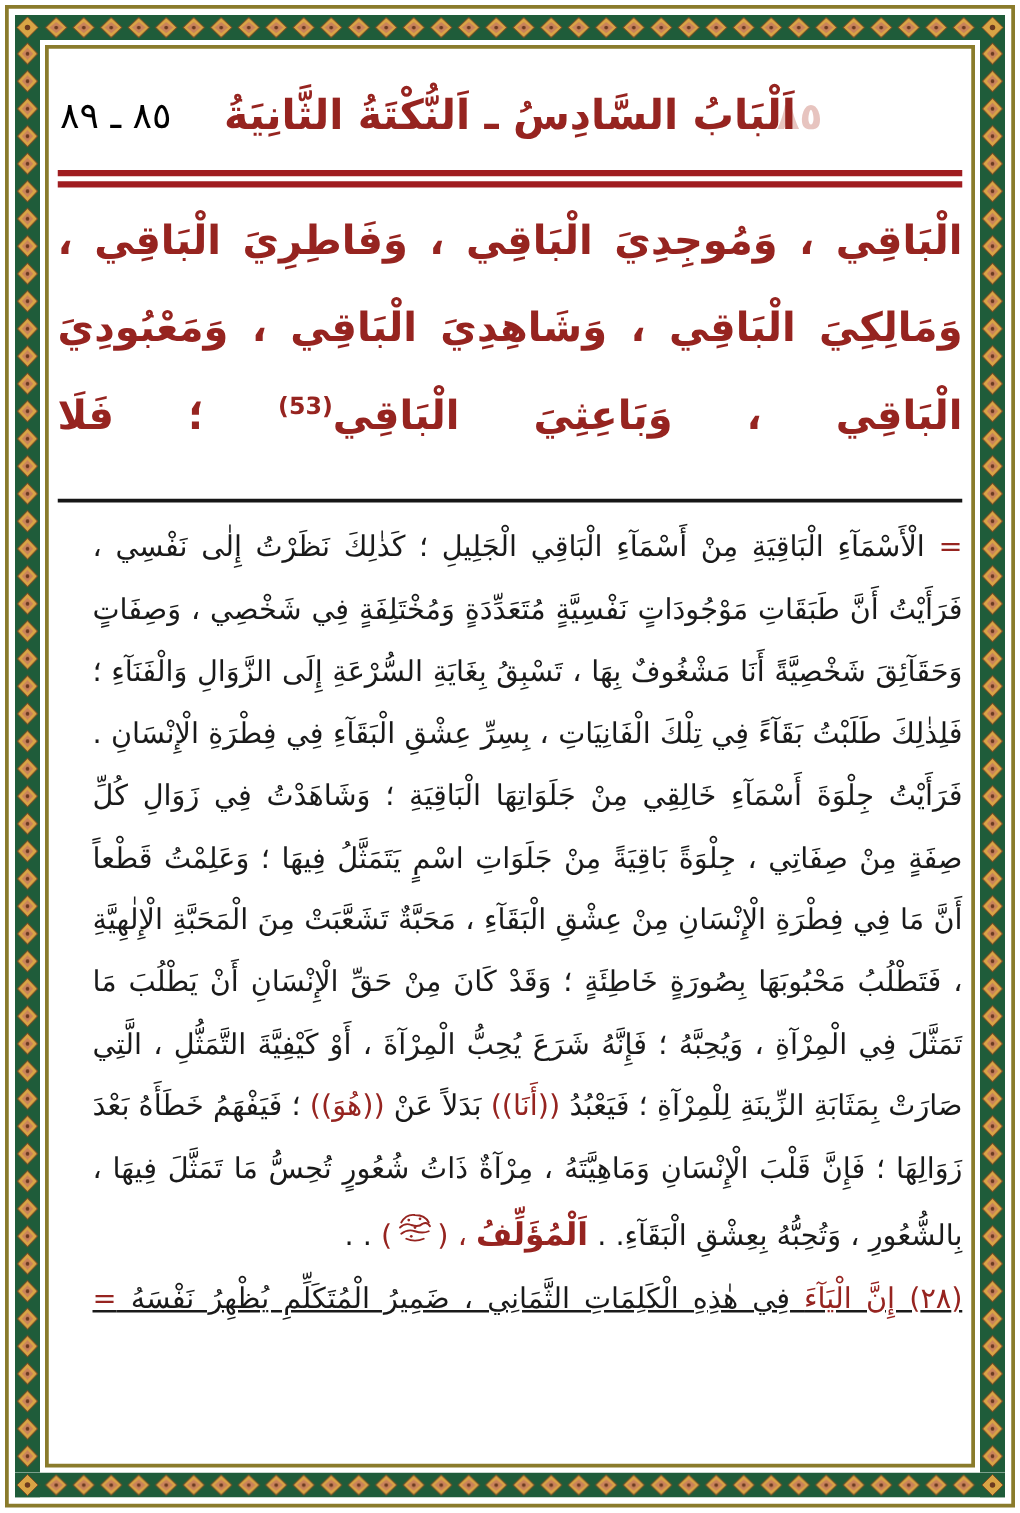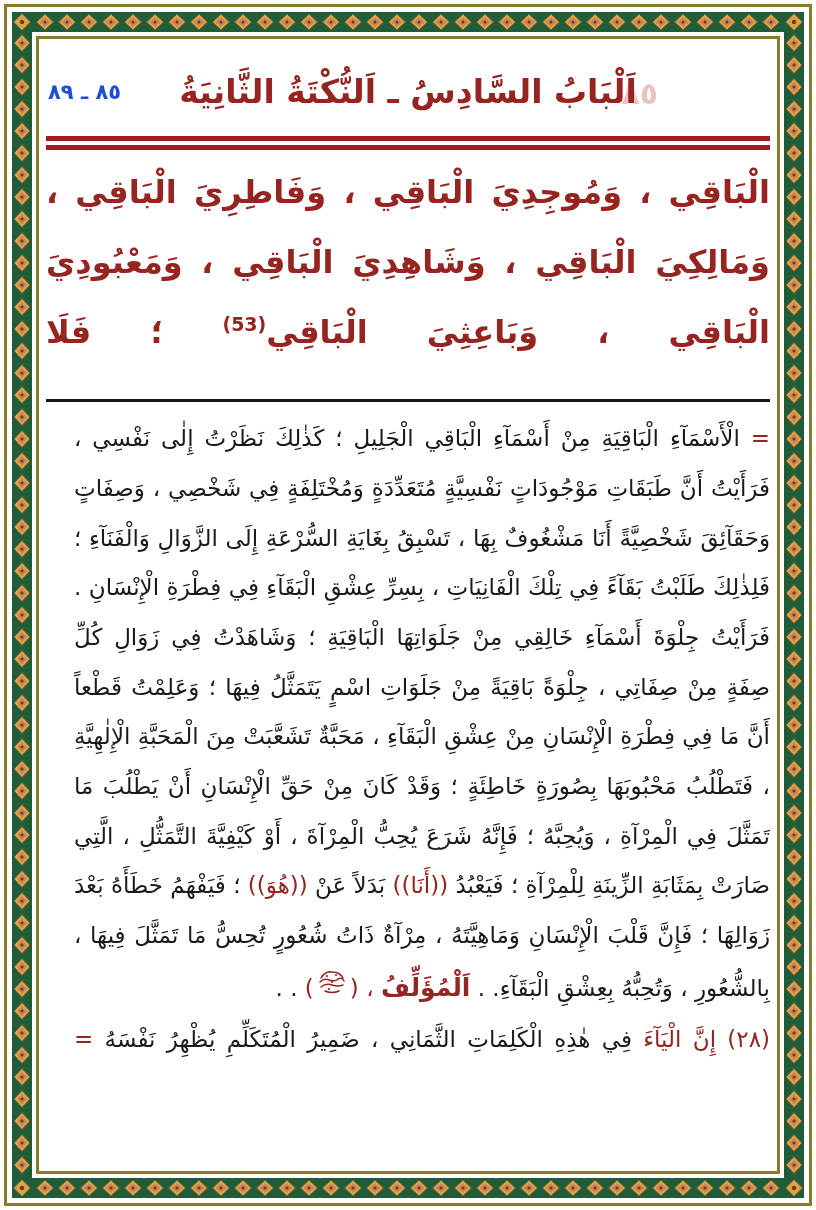--- a/index.html
+++ b/index.html
@@ -19,34 +19,34 @@
   .bright{right:12px;top:32px;}
   .corner{position:absolute;width:20px;height:20px;}
   .c-tl{left:12px;top:12px;}  .c-tr{right:12px;top:12px;}
   .c-bl{left:12px;bottom:12px;} .c-br{right:12px;bottom:12px;}
   
   .content{position:absolute;left:46px;right:46px;top:42px;bottom:42px;overflow:hidden;}
   .page-header{position:relative;margin-top:20px;height:60px;}
   .page-title{position:relative;z-index:2;text-align:center;
     font-size:33px;font-weight:bold;color:#962420;line-height:60px;}
   .page-range{position:absolute;z-index:2;left:2px;top:0;line-height:60px;
-    font-size:21px;font-weight:bold;color:#1d4ed8;}
+    font-size:29px;font-weight:normal;color:#000000;}
   .ghost{position:absolute;z-index:1;font-weight:bold;pointer-events:none;}
   .ghost-num{right:112px;top:2px;font-size:30px;color:rgba(201,124,114,0.45);line-height:60px;text-align:right;}
   .ghost-frag{right:168px;top:6px;font-size:31px;color:rgba(196,168,158,0.30);line-height:60px;}
   .double-rule{margin-top:14px;height:4px;
     border-top:5px solid #A01D20;border-bottom:5px solid #A01D20;}
   .main-text{margin-top:8px;font-size:32px;font-weight:bold;color:#962420;
     text-align:justify;text-align-last:justify;line-height:2.18;}
   .main-text sup{font-size:19px;}
   .fn-separator{margin-top:12px;height:3px;background:#161616;}
   .footnotes{margin-top:12px;font-size:23px;color:#1a1a1a;
     text-align:justify;line-height:2.16;margin-left:28px;}
   .footnotes p{margin:0;padding:0;}
-  .fn-note28{text-align-last:justify;}
+  .fn-note28{text-align-last:justify;text-decoration:underline;}
   .red{color:#962420;}
   .author{font-weight:bold;font-size:25px;}
   .seal{display:inline-block;vertical-align:middle;margin:0 1px;}
 </style>
 </head>
 <body>
 
 <div class="frame-outer"></div>
 
 <svg class="bstrip btop" width="792" height="20">

